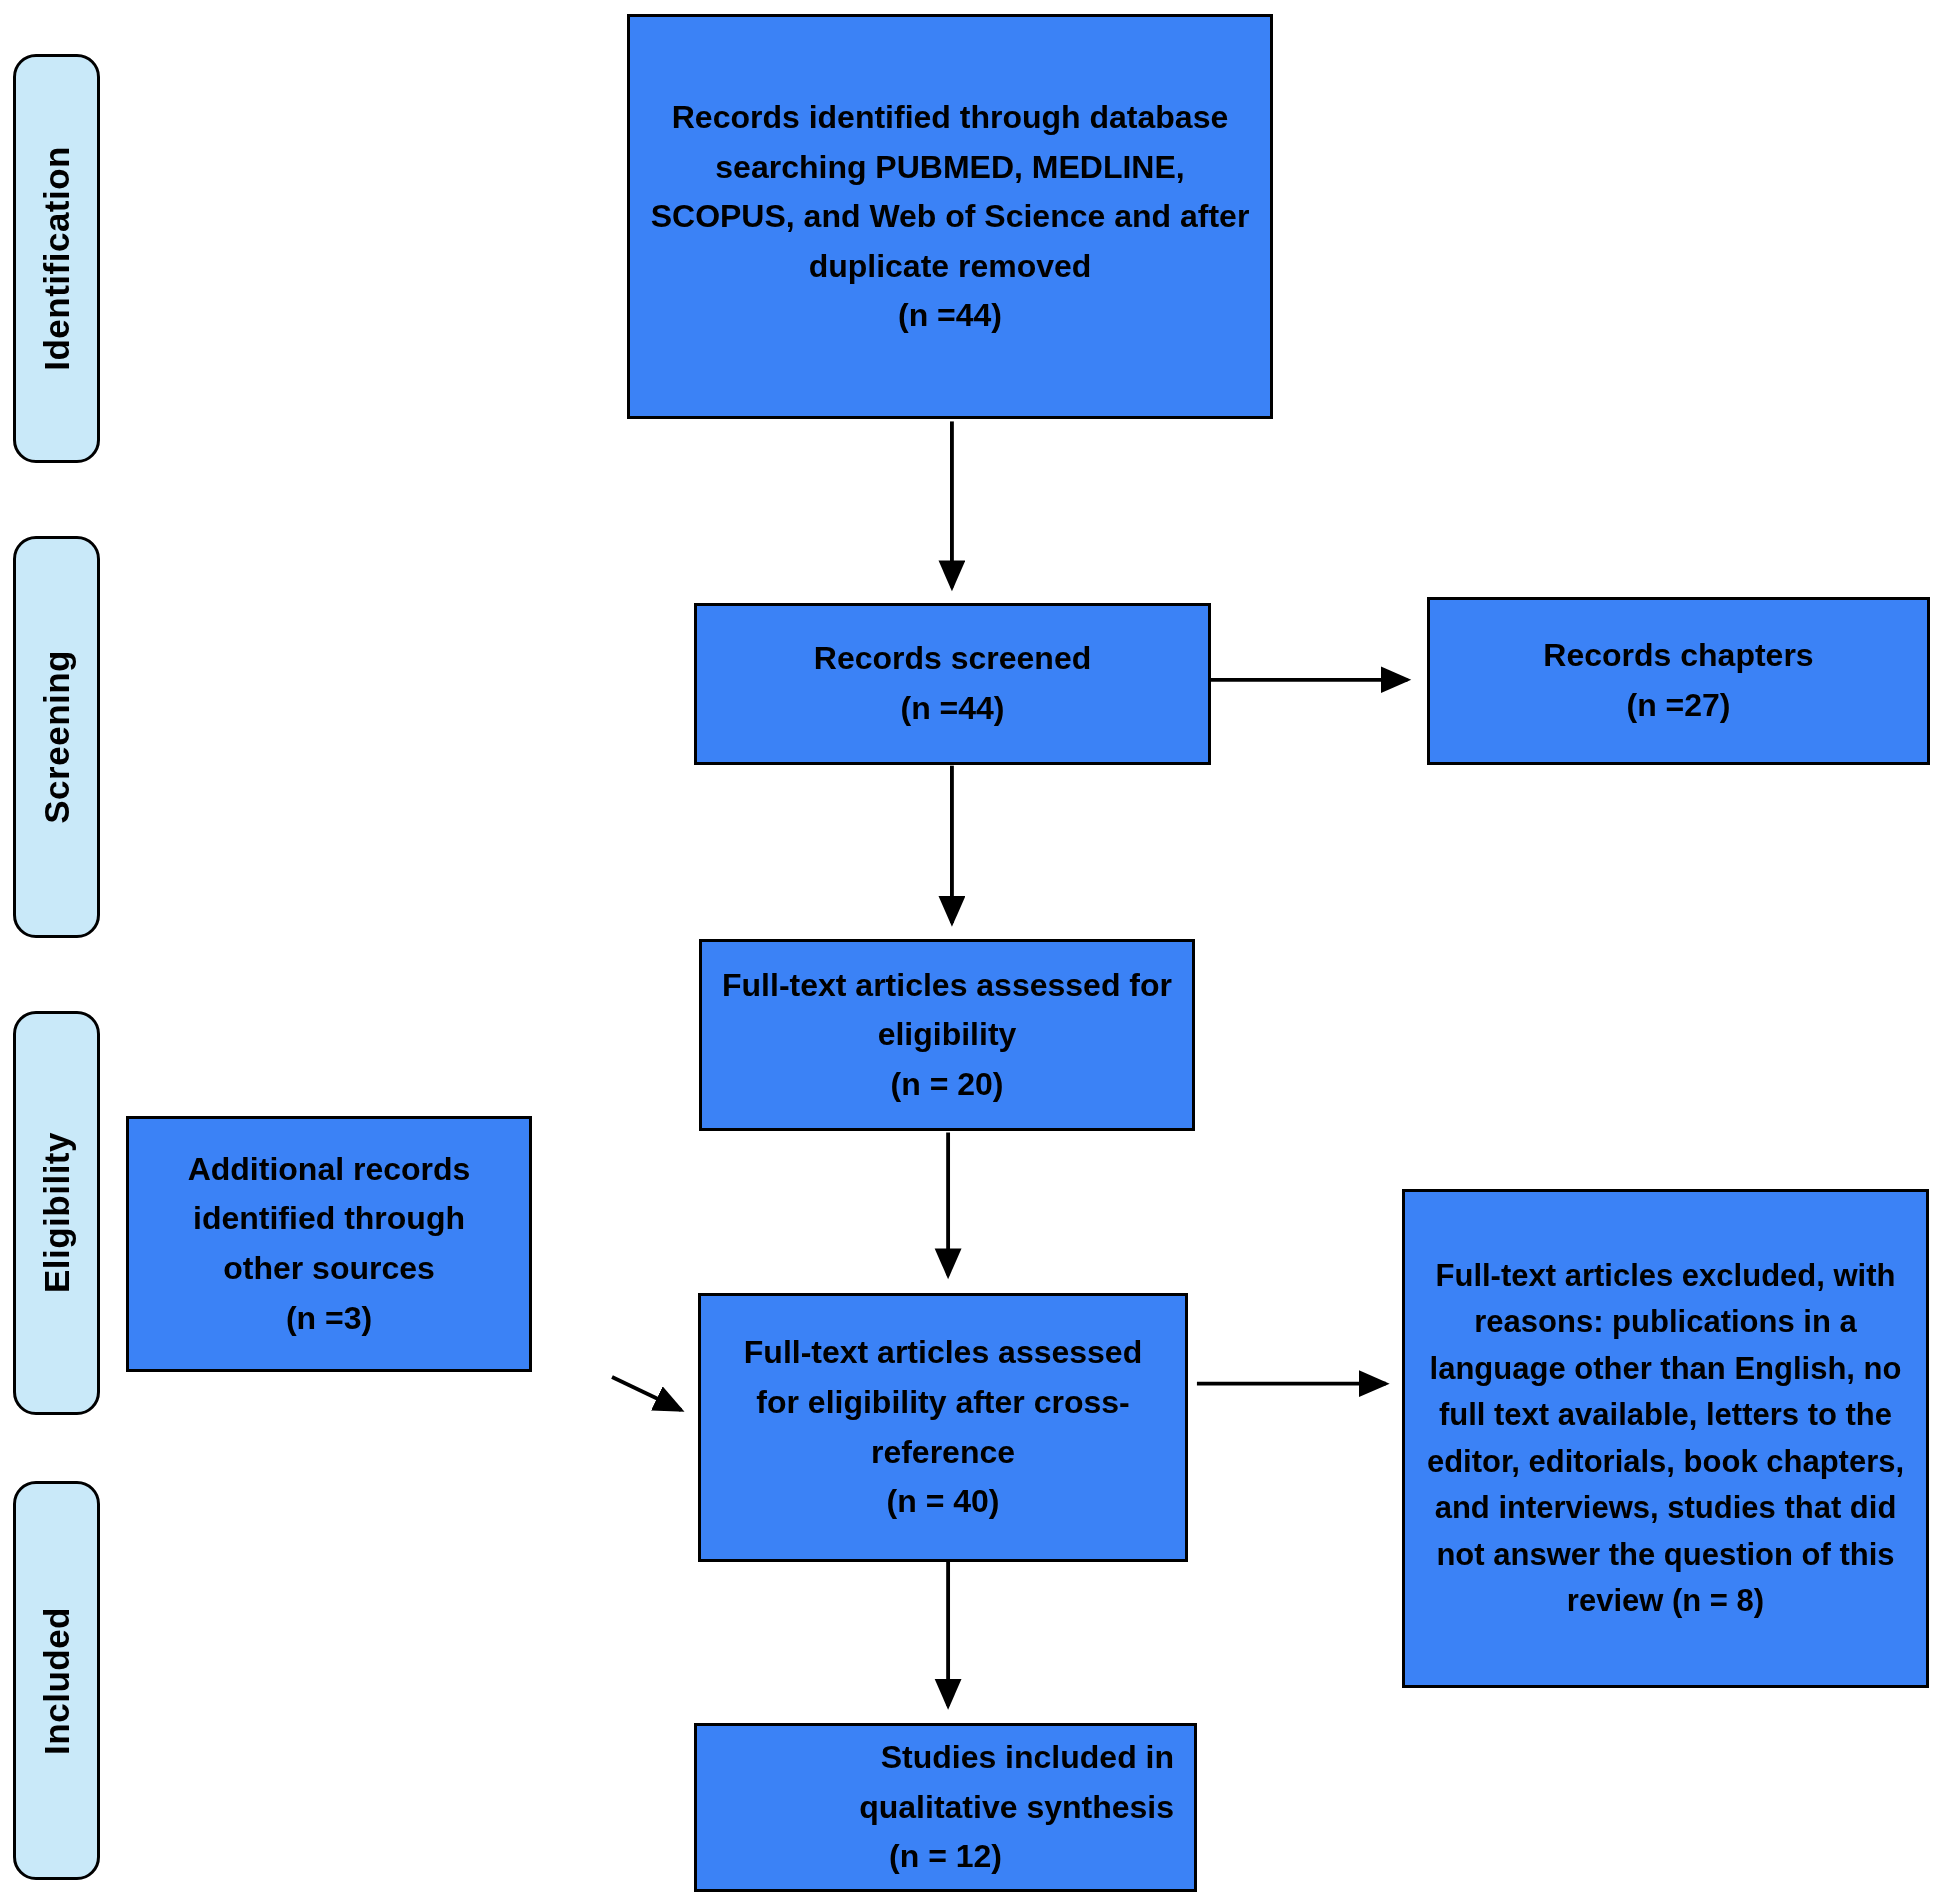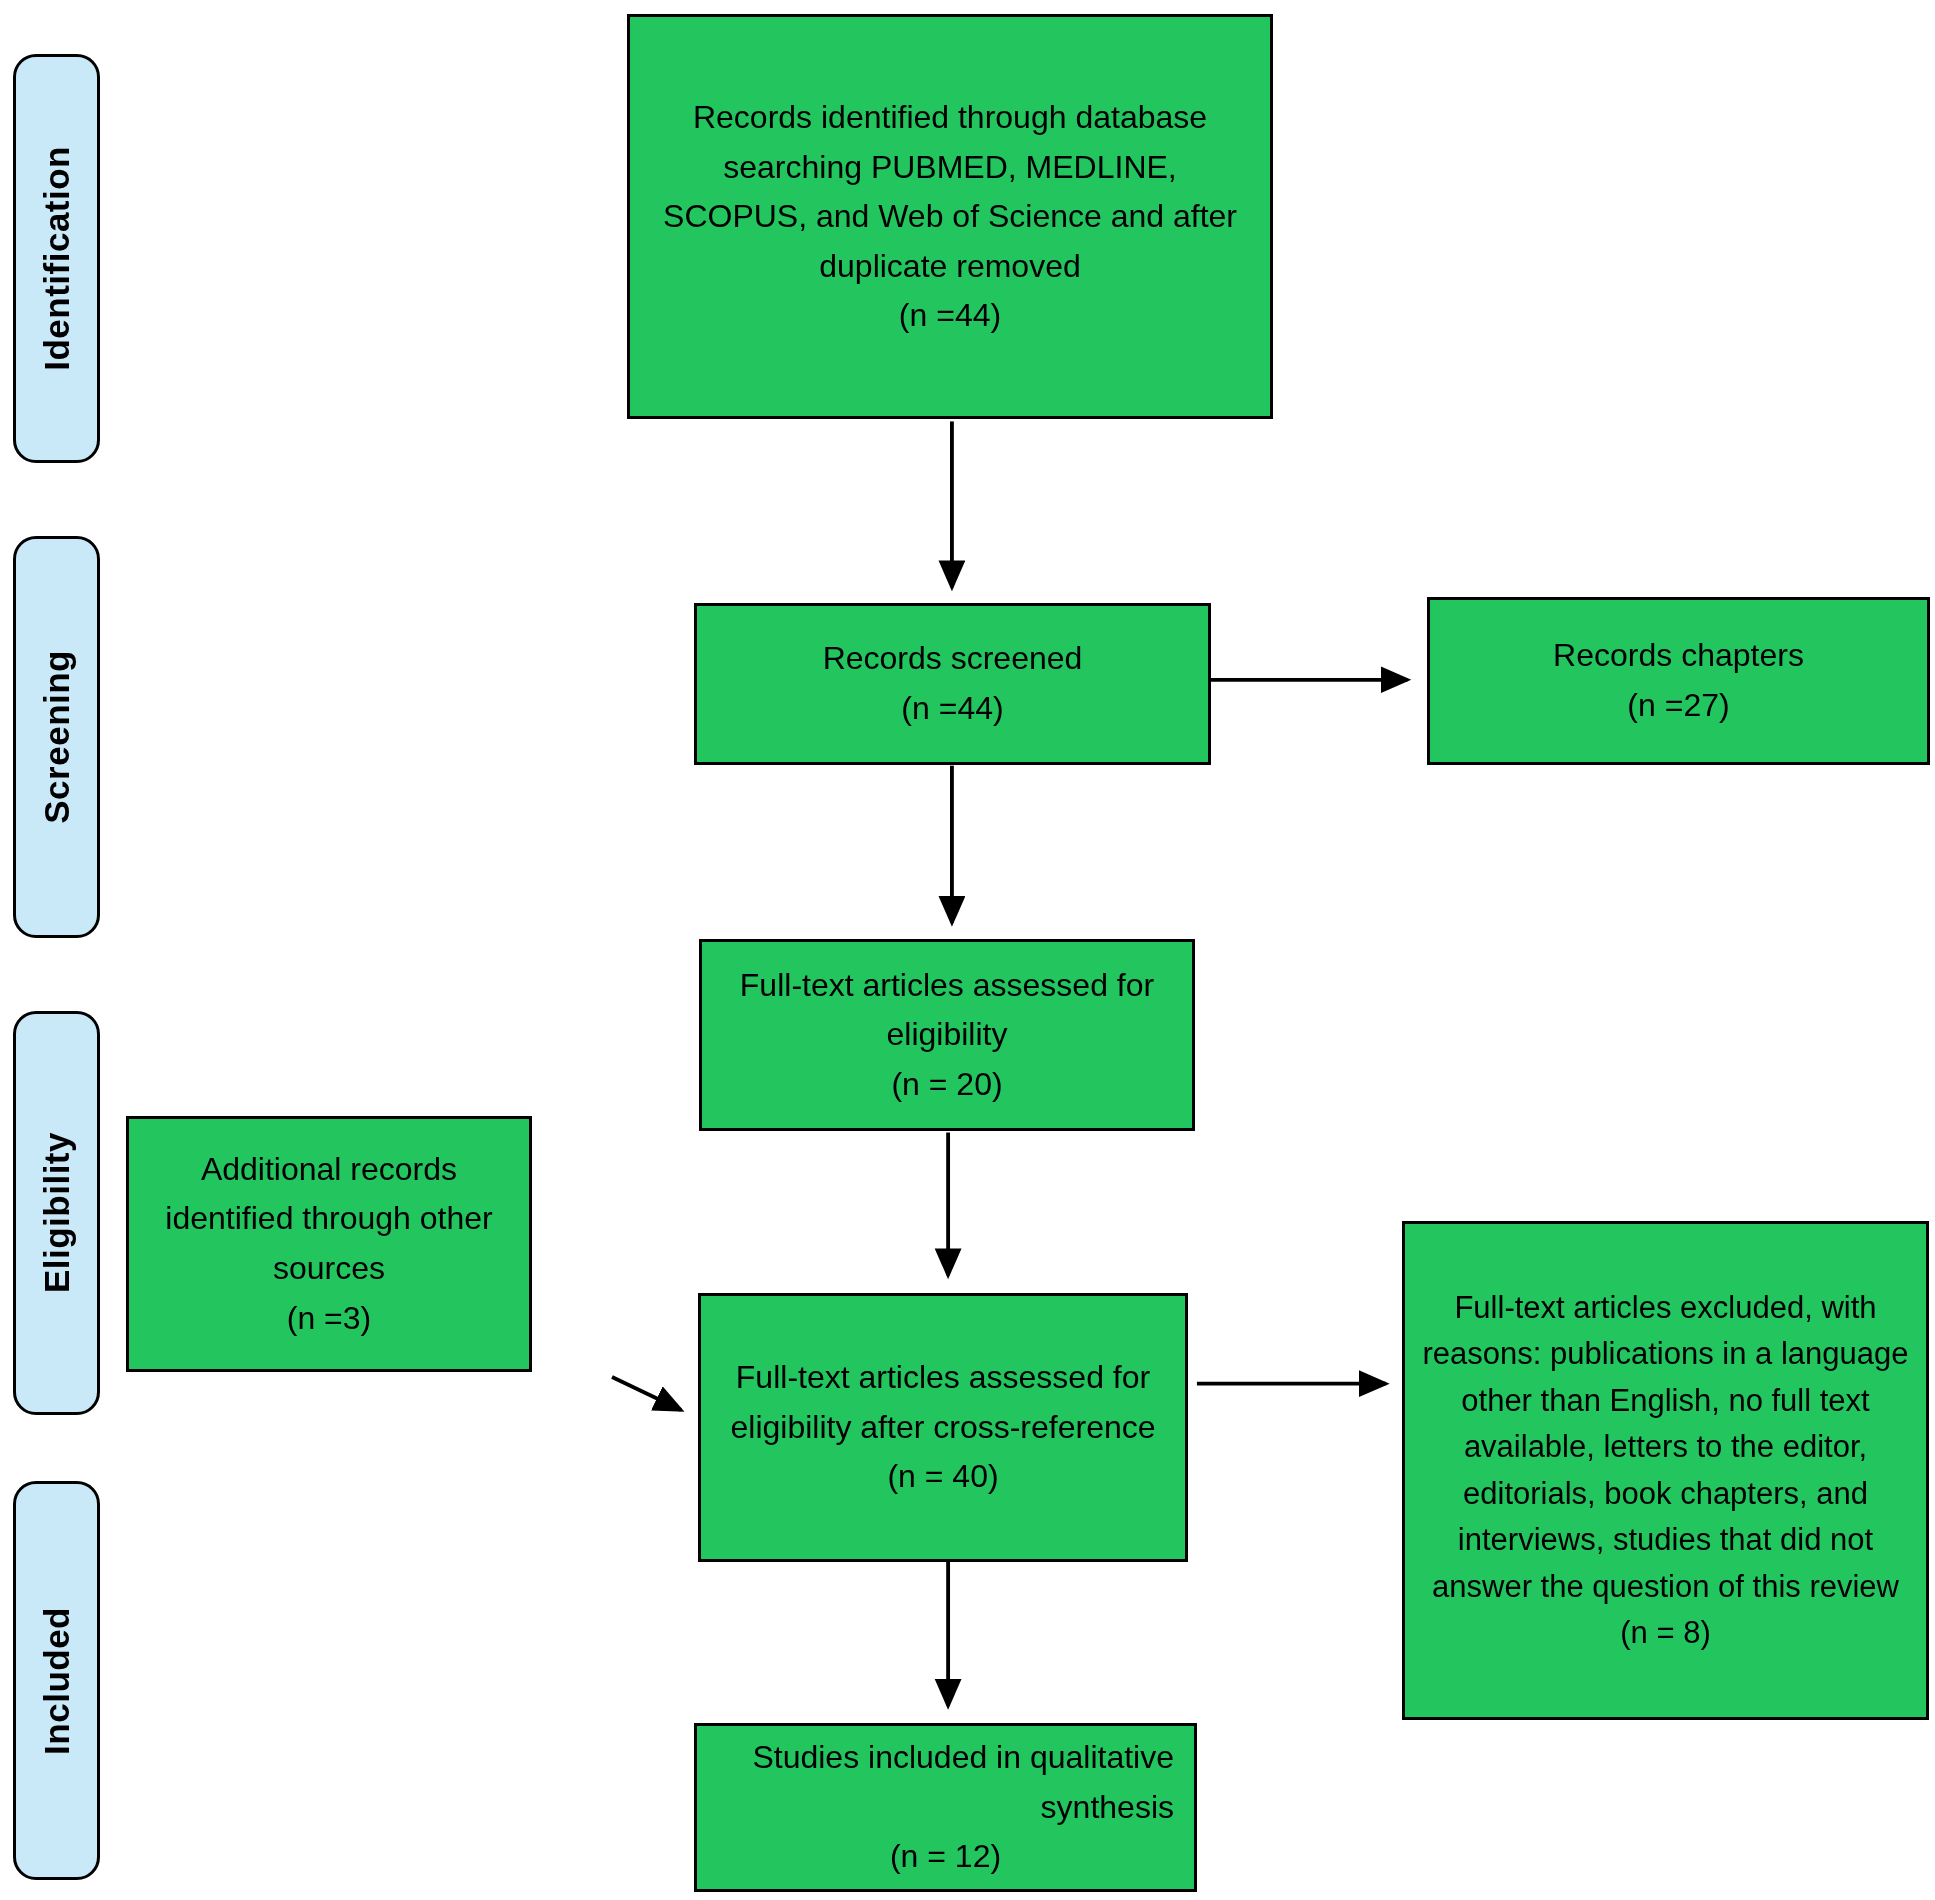--- a/index.html
+++ b/index.html
@@ -33,42 +33,43 @@
     white-space: nowrap;
   }
   #tab-identification { top: 54px;  height: 409px; }
   #tab-screening      { top: 536px; height: 402px; }
   #tab-eligibility    { top: 1011px; height: 404px; }
   #tab-included       { top: 1481px; height: 399px; }
 
   
   .flow-box {
     position: absolute;
-    background: #22c55e;
+    background: #3b82f6;
     border: 3.4px solid #000000;
     box-sizing: border-box;
     display: flex;
     flex-direction: column;
     align-items: center;
     justify-content: center;
     text-align: center;
     font-size: 32px;
     line-height: 1.55;
     padding: 4.8px 20px;
     z-index: 2;
+    font-weight: bold;
   }
   .flow-box .count { display: block; }
   #box-records-identified      { left: 627px; top: 14.4px;   width: 646px; height: 405px; }
   #box-records-screened        { left: 694px; top: 603px; width: 517px; height: 162px; }
   #box-records-excluded        { left: 1427px; top: 597px; width: 503px; height: 168px; }
   #box-fulltext-assessed       { left: 699px; top: 939px; width: 496px; height: 192px; }
   #box-additional-records      { left: 126px;  top: 1116px; width: 406px; height: 256px; }
   #box-fulltext-crossreference { left: 698px; top: 1293px; width: 490px; height: 269px; }
   #box-fulltext-excluded       { left: 1402px; top: 1189px; width: 527px; height: 499px;
-                                 font-size: 31px; line-height: 1.5; padding: 4.8px 14.4px; margin-top: 32px; }
+                                 font-size: 31px; line-height: 1.5; padding: 4.8px 14.4px; }
   #box-studies-included        { left: 694px; top: 1723px; width: 503px; height: 169px; text-align: right; }
 
   
   #arrows-layer {
     position: absolute;
     left: 0; top: 0;
     width: 1936px;
     height: 1900px;
     z-index: 1;
     pointer-events: none;

